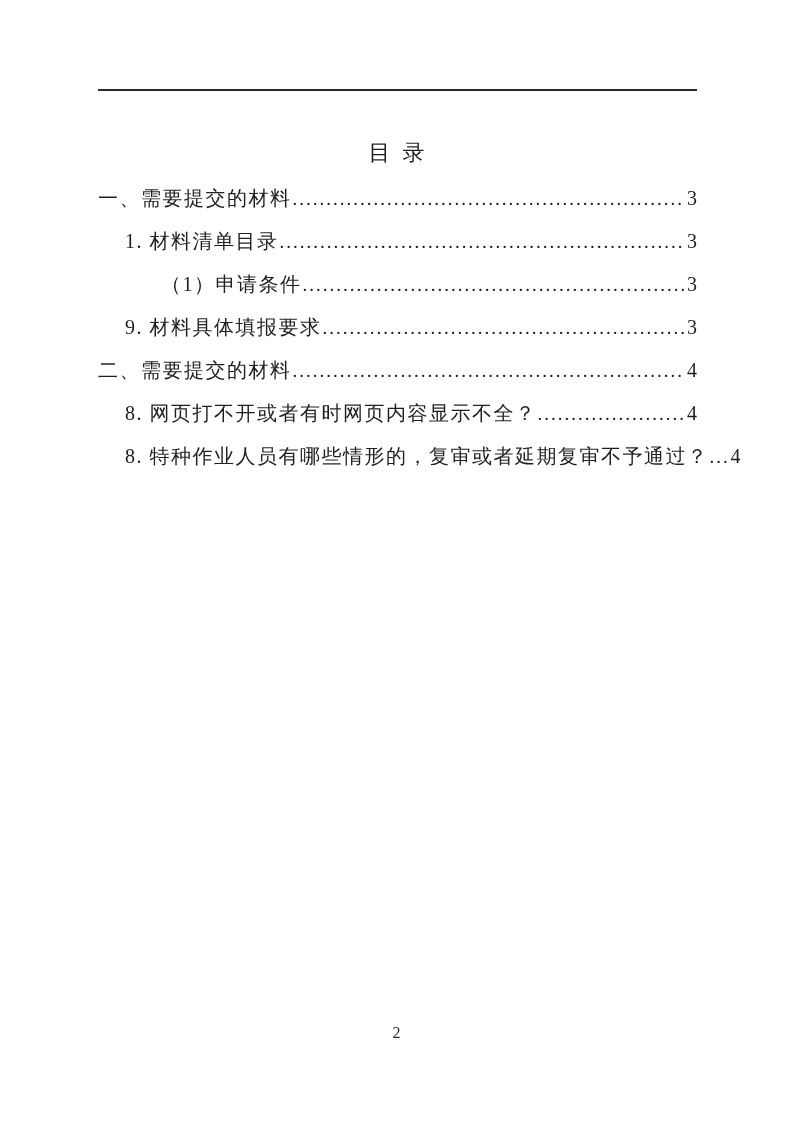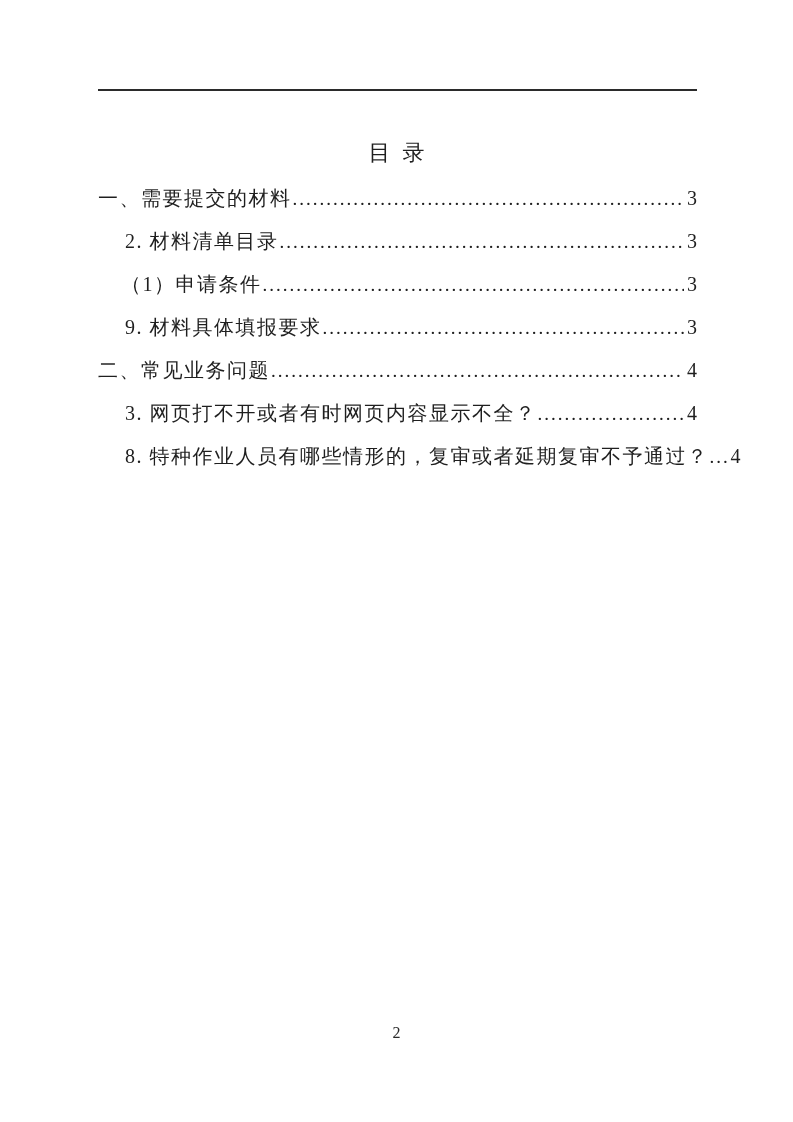--- a/index.html
+++ b/index.html
@@ -39,21 +39,21 @@
     font-size: 20px;
     line-height: 22px;
     margin-bottom: 20px;
     white-space: nowrap;
   }
   .toc-row .label {
     flex: 0 0 auto;
     letter-spacing: 1.5px;
   }
   .lv1 .label { margin-left: 27px; }
-  .lv2 .label { margin-left: 23px; }
+  .lv2 .label { margin-left: 63px; }
   .dots {
     flex: 1 1 auto;
     overflow: hidden;
     white-space: nowrap;
     min-width: 18px;
     margin: 0 1px;
   }
   .dots::after {
     content: "..........................................................................................................................................................................";
     letter-spacing: 2px;
@@ -85,45 +85,45 @@
 
   <div class="toc">
 
     <div class="toc-row lv0">
       <span class="label">一、需要提交的材料</span>
       <span class="dots"></span>
       <span class="pagenum">3</span>
     </div>
 
     <div class="toc-row lv1">
-      <span class="label">2. 材料清单目录</span>
+      <span class="label">1. 材料清单目录</span>
       <span class="dots"></span>
       <span class="pagenum">3</span>
     </div>
 
     <div class="toc-row lv2">
       <span class="label">（1）申请条件</span>
       <span class="dots"></span>
       <span class="pagenum">3</span>
     </div>
 
     <div class="toc-row lv1">
       <span class="label">9. 材料具体填报要求</span>
       <span class="dots"></span>
       <span class="pagenum">3</span>
     </div>
 
     <div class="toc-row lv0">
-      <span class="label">二、常见业务问题</span>
+      <span class="label">二、需要提交的材料</span>
       <span class="dots"></span>
       <span class="pagenum">4</span>
     </div>
 
     <div class="toc-row lv1">
-      <span class="label">3. 网页打不开或者有时网页内容显示不全？</span>
+      <span class="label">8. 网页打不开或者有时网页内容显示不全？</span>
       <span class="dots"></span>
       <span class="pagenum">4</span>
     </div>
 
     <div class="toc-row lv1">
       <span class="label">8. 特种作业人员有哪些情形的，复审或者延期复审不予通过？</span>
       <span class="dots"></span>
       <span class="pagenum">4</span>
     </div>
 

